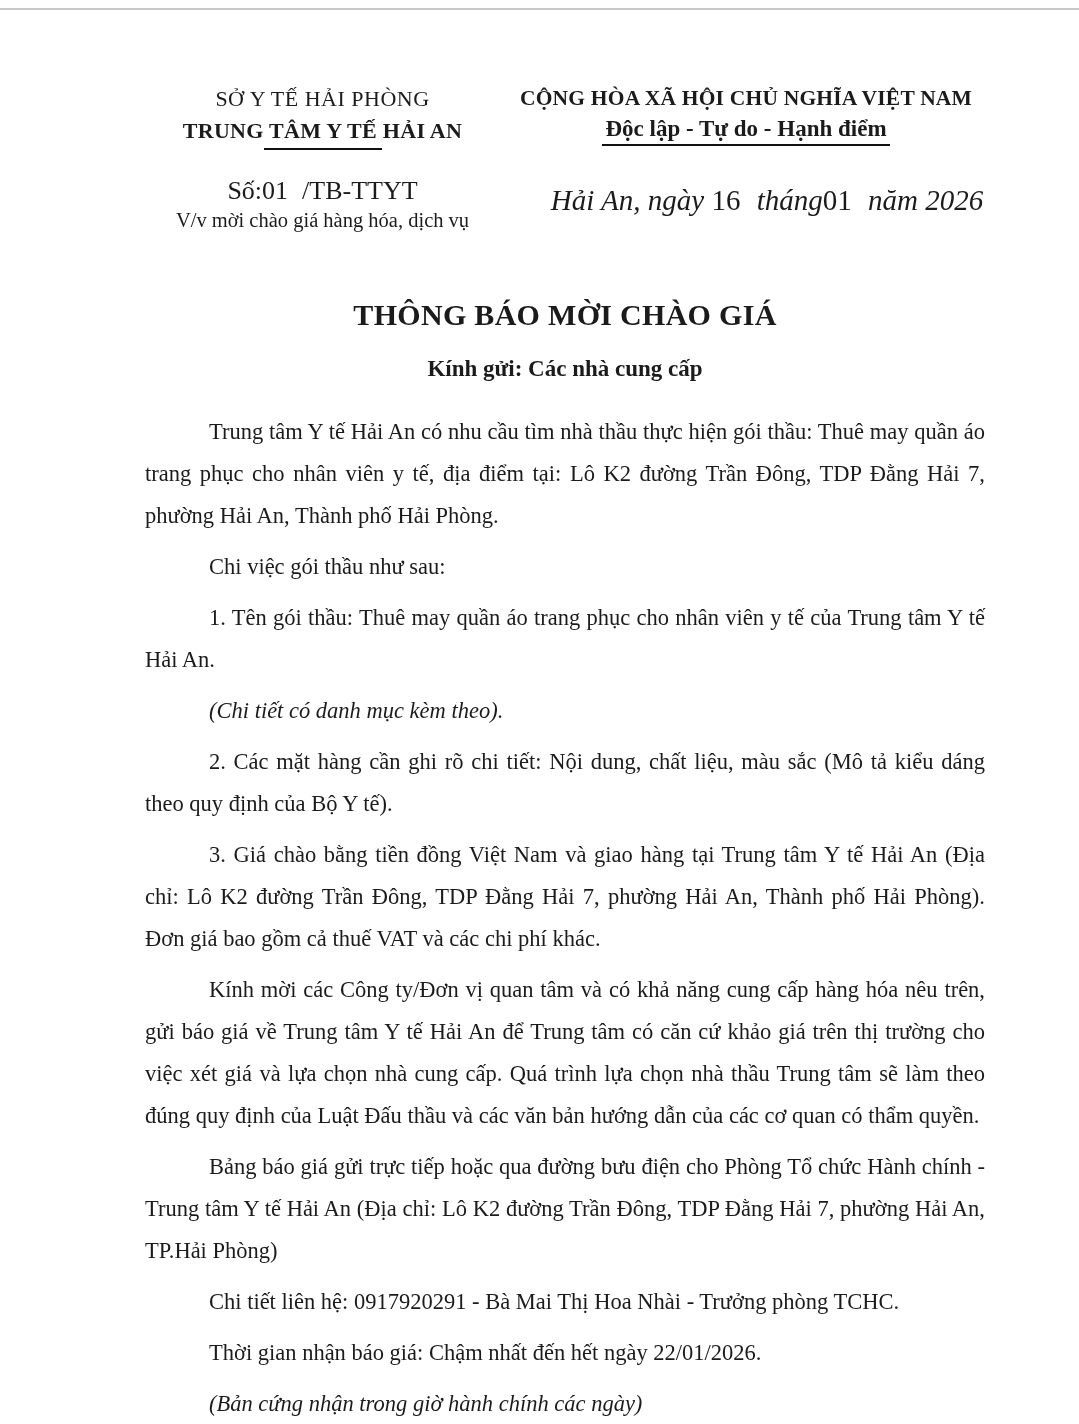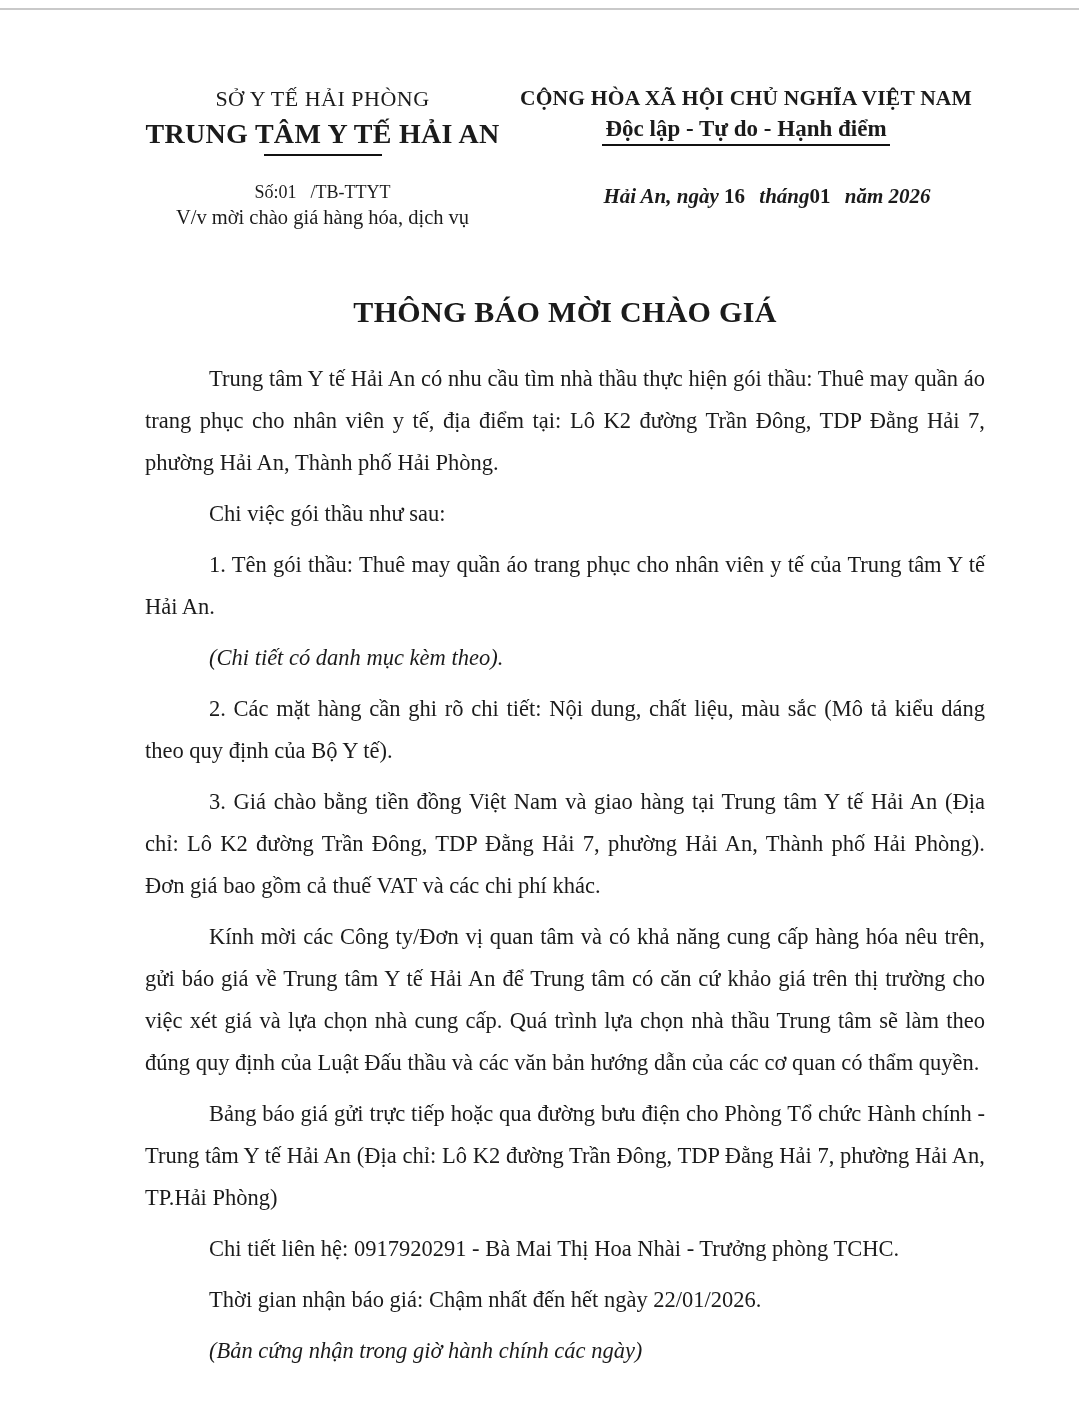--- a/index.html
+++ b/index.html
@@ -19,34 +19,34 @@
     background: #c9c9c9;
   }
   .page {
     padding: 86px 94px 0 145px; 
     width: 100%;
   }
   .header { display: flex; justify-content: space-between; }
   .header-left { width: 355px; text-align: center; }
   .header-right { width: 478px; text-align: center; }
   .org-parent { font-size: 22px; letter-spacing: 0.5px; }
-  .org-name { font-size: 28px; font-weight: bold; margin-top: 6px; letter-spacing: 0.3px; }
+  .org-name { font-size: 22px; font-weight: bold; margin-top: 6px; letter-spacing: 0.3px; }
   .org-underline { width: 118px; height: 2px; background: #111; margin: 4px auto 0; }
-  .doc-number { font-size: 18px; margin-top: 26px; }
+  .doc-number { font-size: 26px; margin-top: 26px; }
   .doc-number .suffix { margin-left: 14px; }
   .doc-subject { font-size: 20.5px; margin-top: 3px; }
   .national-title { font-size: 21.5px; font-weight: bold; letter-spacing: 0.2px; }
   .motto-wrap { margin-top: 5px; }
   .motto {
     display: inline-block;
     font-size: 23px; font-weight: bold;
     border-bottom: 2px solid #111;
     padding: 0 3px 2px;
   }
-  .date-line { font-size: 21px; margin-top: 38px; margin-left: 42px; font-weight: bold; }
+  .date-line { font-size: 29px; margin-top: 38px; margin-left: 42px; }
   .date-line .it { font-style: italic; }
   .date-line .up { font-style: normal; }
   .date-line .sp { margin-right: 9px; }
   .doc-title {
     margin-top: 66px;
     text-align: center;
     font-size: 30px;
     font-weight: bold;
     letter-spacing: 0.3px;
   }
@@ -82,20 +82,21 @@
       <div class="doc-subject">V/v mời chào giá hàng hóa, dịch vụ</div>
     </div>
     <div class="header-right">
       <div class="national-title">CỘNG HÒA XÃ HỘI CHỦ NGHĨA VIỆT NAM</div>
       <div class="motto-wrap"><span class="motto">Độc lập - Tự do - Hạnh điểm</span></div>
       <div class="date-line"><span class="it">Hải An, ngày</span> <span class="up sp">16</span> <span class="it">tháng</span><span class="up sp">01</span> <span class="it">năm</span> <span class="it">2026</span></div>
     </div>
   </div>
 
   <div class="doc-title">THÔNG BÁO MỜI CHÀO GIÁ</div>
+  <div class="salutation">Kính gửi: Các nhà cung cấp</div>
 
   <div class="body-text">
     <p>Trung tâm Y tế Hải An có nhu cầu tìm nhà thầu thực hiện gói thầu: Thuê may quần áo trang phục cho nhân viên y tế, địa điểm tại: Lô K2 đường Trần Đông, TDP Đằng Hải 7, phường Hải An, Thành phố Hải Phòng.</p>
     <p>Chi việc gói thầu như sau:</p>
     <p>1. Tên gói thầu: Thuê may quần áo trang phục cho nhân viên y tế của Trung tâm Y tế Hải An.</p>
     <p class="italic">(Chi tiết có danh mục kèm theo).</p>
     <p>2. Các mặt hàng cần ghi rõ chi tiết: Nội dung, chất liệu, màu sắc (Mô tả kiểu dáng theo quy định của Bộ Y tế).</p>
     <p>3. Giá chào bằng tiền đồng Việt Nam và giao hàng tại Trung tâm Y tế Hải An (Địa chỉ: Lô K2 đường Trần Đông, TDP Đằng Hải 7, phường Hải An, Thành phố Hải Phòng). Đơn giá bao gồm cả thuế VAT và các chi phí khác.</p>
     <p>Kính mời các Công ty/Đơn vị quan tâm và có khả năng cung cấp hàng hóa nêu trên, gửi báo giá về Trung tâm Y tế Hải An để Trung tâm có căn cứ khảo giá trên thị trường cho việc xét giá và lựa chọn nhà cung cấp. Quá trình lựa chọn nhà thầu Trung tâm sẽ làm theo đúng quy định của Luật Đấu thầu và các văn bản hướng dẫn của các cơ quan có thẩm quyền.</p>
     <p>Bảng báo giá gửi trực tiếp hoặc qua đường bưu điện cho Phòng Tổ chức Hành chính - Trung tâm Y tế Hải An (Địa chỉ: Lô K2 đường Trần Đông, TDP Đằng Hải 7, phường Hải An, TP.Hải Phòng)</p>

